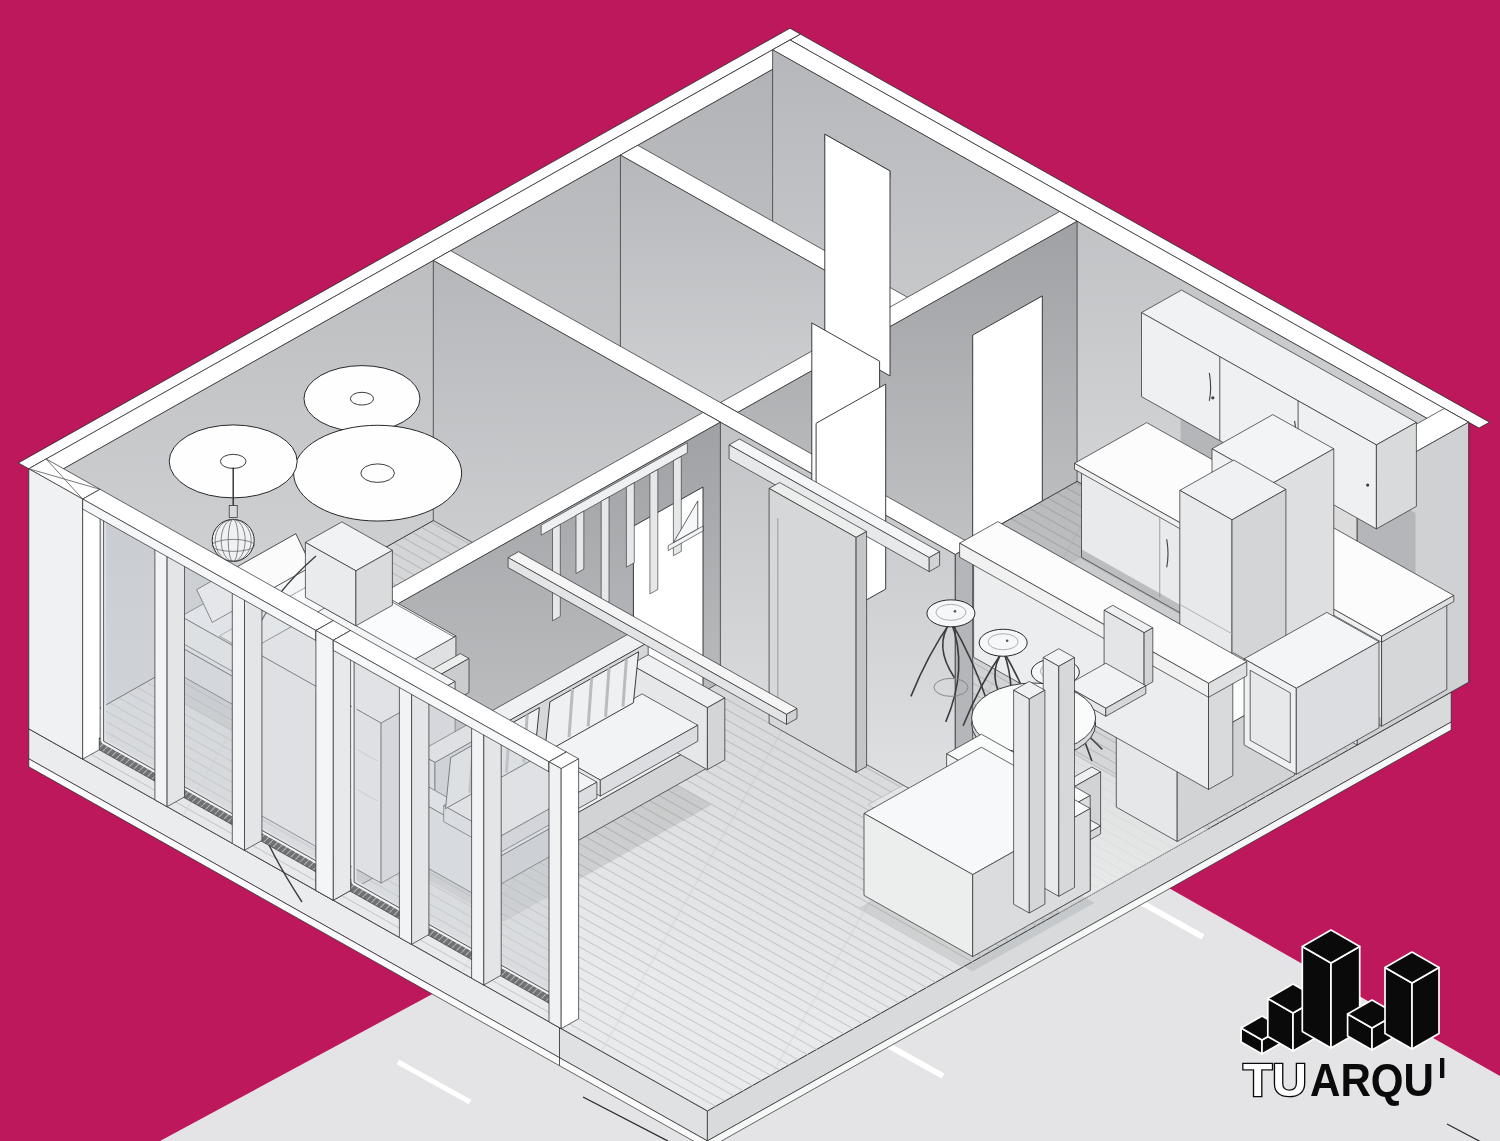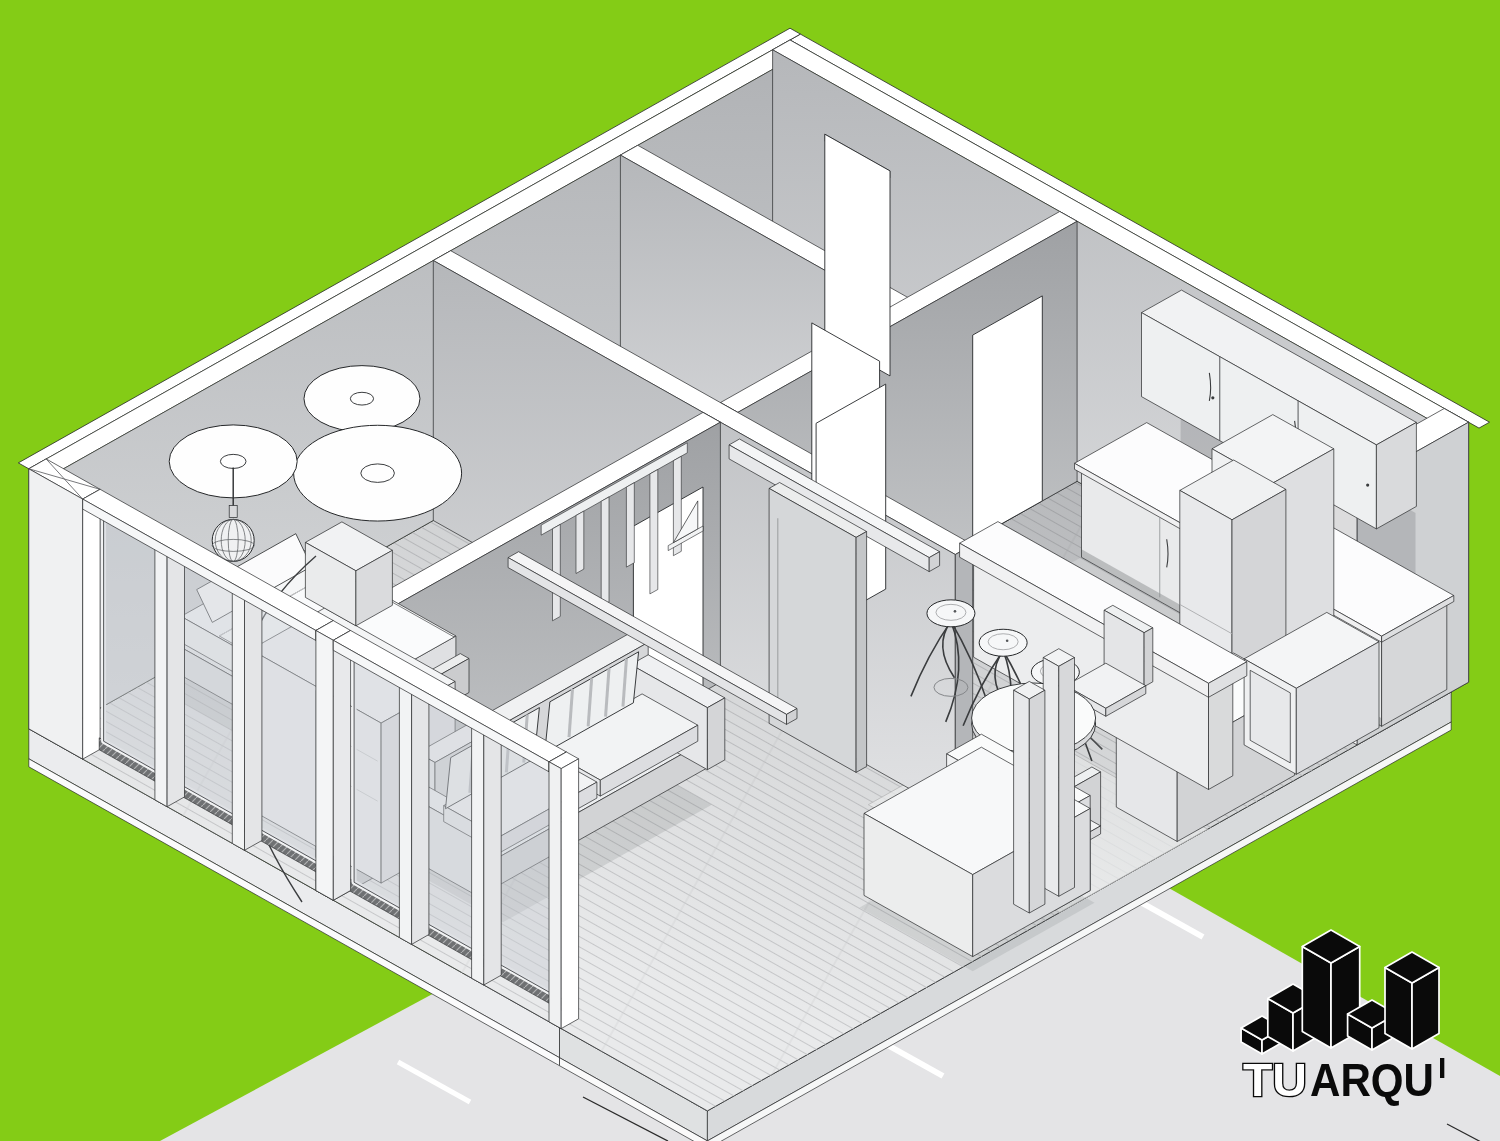--- a/index.html
+++ b/index.html
@@ -1,17 +1,17 @@
 <!DOCTYPE html>
 <html><head>
 <meta charset="utf-8">
 <title>Isometric Apartment Rendering</title>
 <style>
   html,body{margin:0;padding:0;background:#ffffff;}
-  .canvas{position:relative;width:1500px;height:1141px;background:#84cc16;overflow:hidden;
+  .canvas{position:relative;width:1500px;height:1141px;background:#be185d;overflow:hidden;
           font-family:"Liberation Sans", sans-serif;}
   svg{display:block;}
   text{font-family:"Liberation Sans","DejaVu Sans",sans-serif;}
   .logo-tu{font-weight:bold;paint-order:stroke;}
   .logo-solid{font-weight:bold;}
 </style>
 </head>
 <body>
 
 <div class="canvas">

